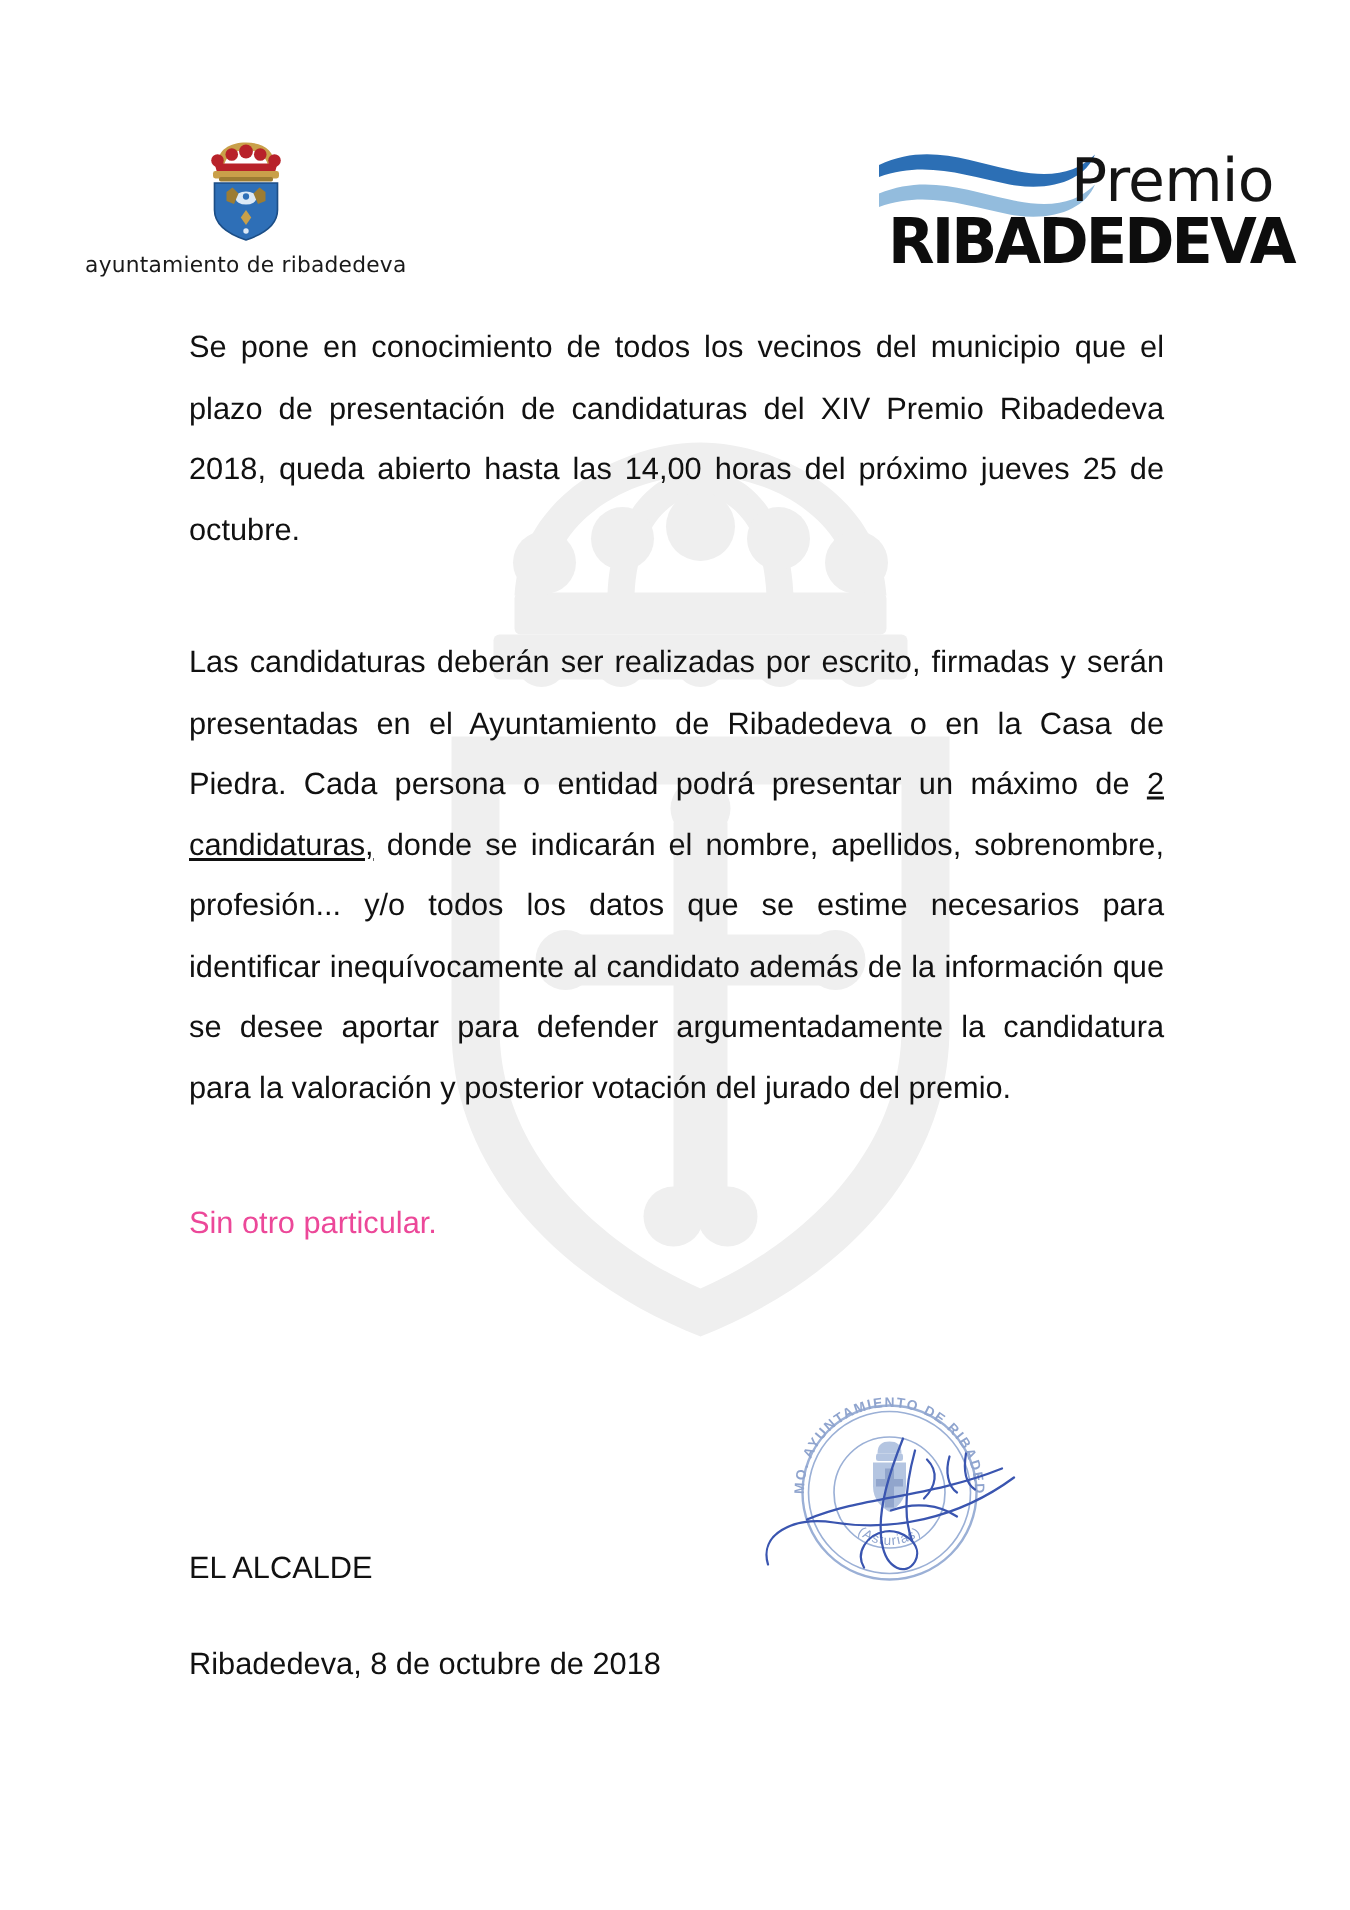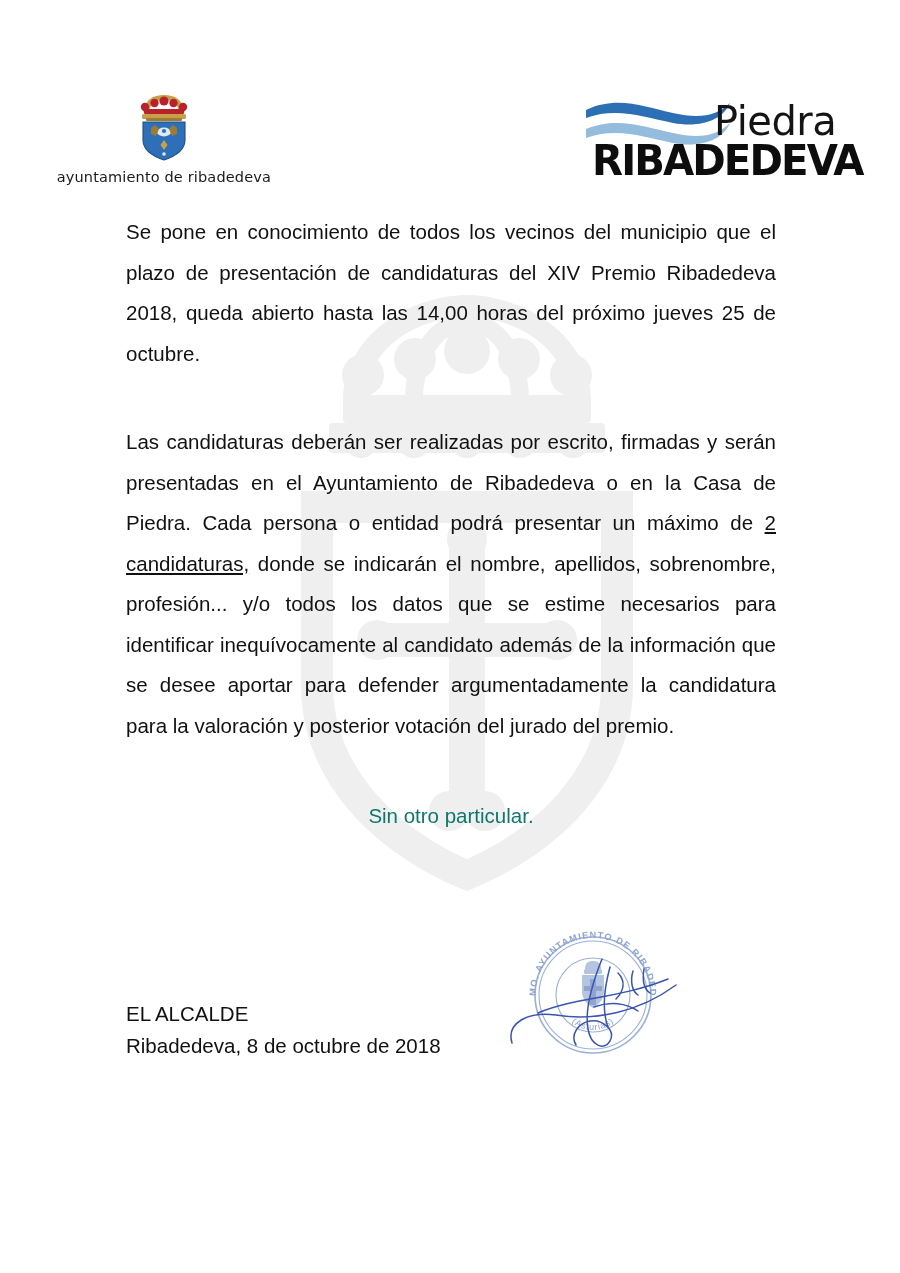--- a/index.html
+++ b/index.html
@@ -119,38 +119,38 @@
     line-height: 40.5px;
     text-align: justify;
     text-justify: inter-word;
     color: #111111;
   }
   .para u { text-decoration: underline; text-underline-offset: 2px; }
   .para-closing {
     margin: 0;
     font-size: 20.5px;
     line-height: 40.5px;
-    color: #0f766e;
-    text-align: center;
+    color: #ec4899;
   }
   .spacer-a { height: 18px; }
   .spacer-b { height: 20px; }
 
   
   .signature-block {
     position: absolute;
     left: 126px;
     top: 998px;
     z-index: 3;
   }
   .sig-line {
     font-size: 20.5px;
     line-height: 32px;
     color: #111111;
     white-space: nowrap;
+    margin-top: 32px;
   }
 
   
   .stamp {
     position: absolute;
     left: 498px;
     top: 915px;
     width: 210px;
     height: 150px;
     z-index: 4;
@@ -231,21 +231,21 @@
       <div class="ayto-tagline">ayuntamiento de ribadedeva</div>
     </div>
 
     <div class="logo-premio">
       <div class="waves">
         <svg viewBox="0 0 150 52" xmlns="http://www.w3.org/2000/svg" aria-hidden="true">
           <path d="M3 12 C 34 -3, 62 9, 90 15 C 116 21, 134 18, 147 5 C 140 22, 118 30, 90 25 C 60 19, 34 9, 3 20 Z" fill="#2C6FB5"></path>
           <path d="M3 31 C 34 18, 62 29, 90 35 C 116 41, 134 38, 147 25 C 140 42, 118 50, 90 45 C 60 39, 34 29, 3 40 Z" fill="#93BCDD"></path>
         </svg>
       </div>
-      <div class="premio-word">Piedra</div>
+      <div class="premio-word">Premio</div>
       <div class="ribadedeva-word">RIBADEDEVA</div>
     </div>
   </div>
 
   <div class="content">
 
     <p class="para">Se pone en conocimiento de todos los vecinos del municipio que el plazo de presentación de candidaturas del XIV Premio Ribadedeva 2018, queda abierto hasta las 14,00 horas del próximo jueves 25 de octubre.</p>
 
     <div class="spacer-a"></div>
 

